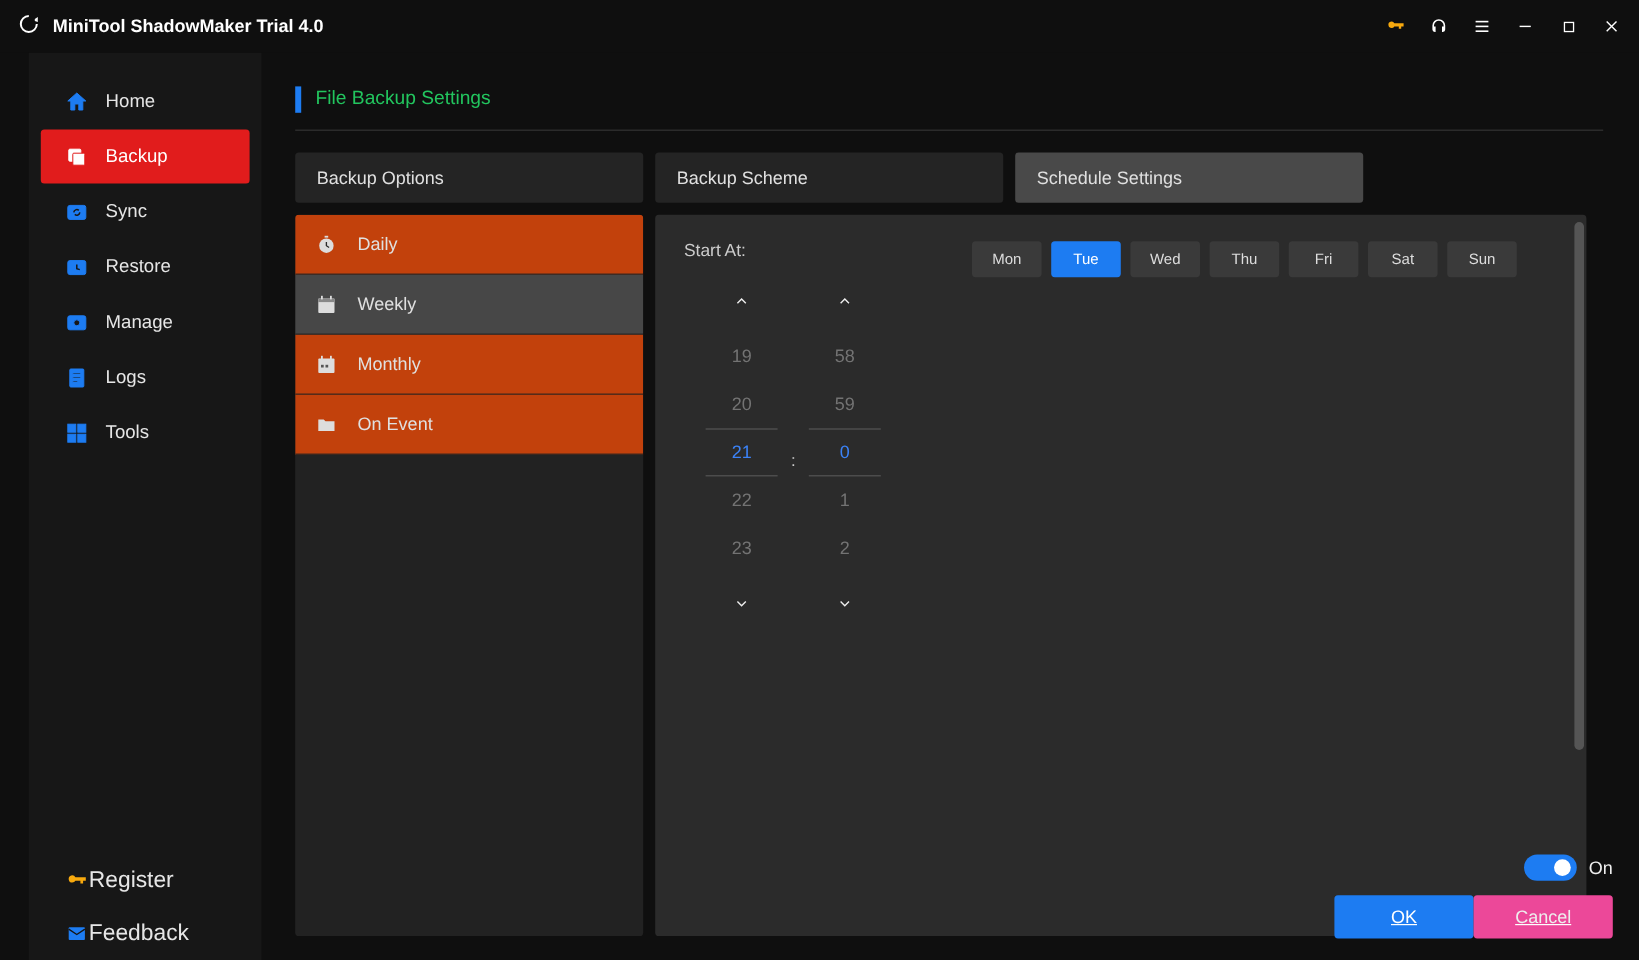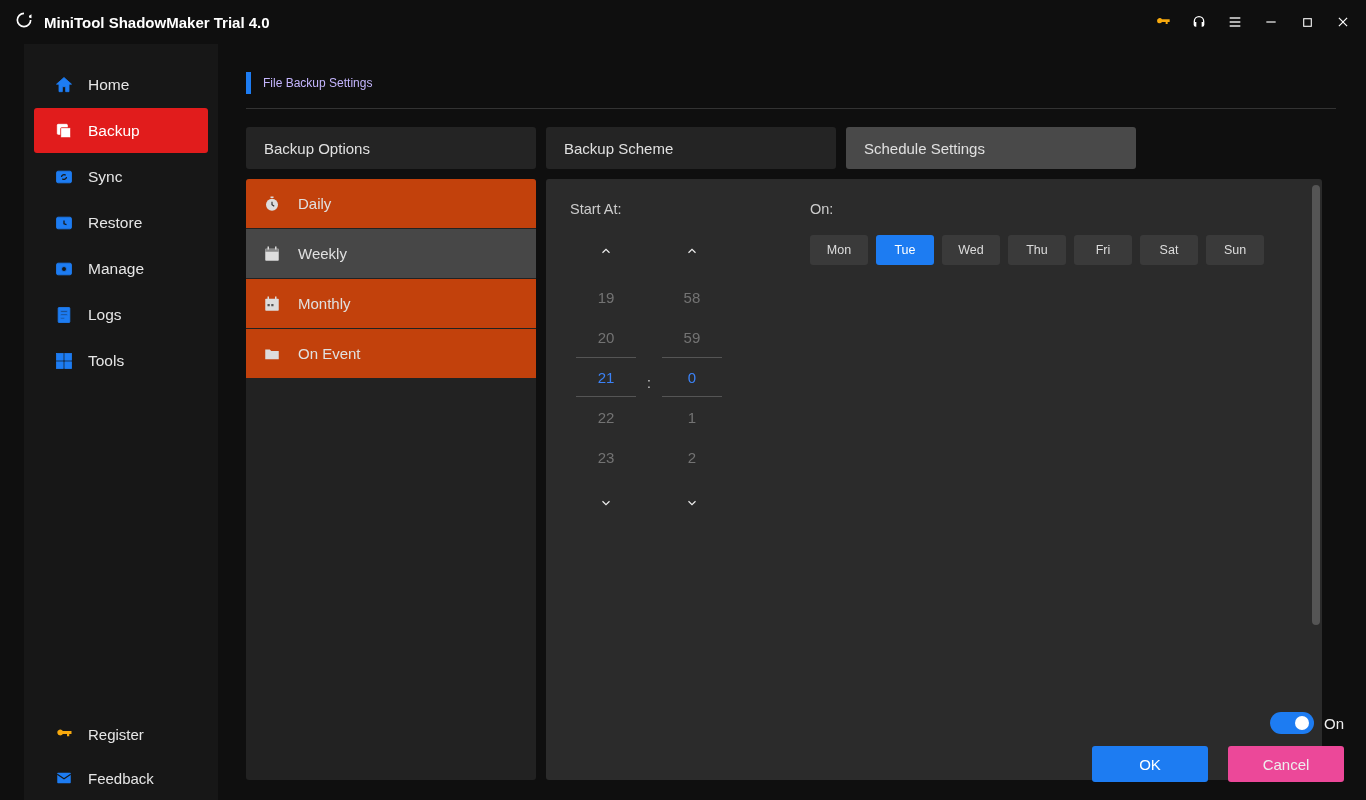--- a/index.html
+++ b/index.html
@@ -16,28 +16,28 @@
   .workspace { position: absolute; top: 44px; left: 0; right: 0; bottom: 0; display: flex; padding-left: 24px; }
 
   
   .sidebar { width: 194px; background: #171717; display: flex; flex-direction: column; padding-top: 18px; }
   .sidebar .spacer { flex: 1; }
   .nav-item { display: flex; align-items: center; gap: 14px; height: 45px; padding: 0 20px; color: #e6e6e6; font-size: 15.5px; cursor: pointer; margin: 0 10px 1px 10px; border-radius: 3px; }
   .nav-item.active { background: #e11c1c; color: #fff; }
   .nav-item .nicon { width: 20px; height: 20px; display:flex; align-items:center; justify-content:center; }
   .nav-item:not(.active) .nicon svg { stroke:#1d7cf2; fill:#1d7cf2; }
   .nav-item.active .nicon svg { stroke:#fff; fill:#fff; }
-  .footer-item { display:flex; align-items:center; gap:14px; height:44px; padding:0 30px; color:#e6e6e6; font-size:15px; cursor:pointer; }
+  .footer-item { display:flex; align-items:center; height:44px; padding:0 30px; color:#e6e6e6; font-size:19px; cursor:pointer; }
   .footer-item .ficon { width:20px; height:20px; display:flex; align-items:center; justify-content:center; }
 
   
   .main { flex: 1; position: relative; padding: 28px 20px 20px 28px; display:flex; flex-direction:column; }
   .page-title-row { display:flex; align-items:center; border-bottom:1px solid #333; padding-bottom:14px; margin-bottom:18px; margin-right:10px; }
   .page-title-bar { width:5px; height:22px; background:#1d7cf2; margin-right:12px; }
-  .page-title { font-size:12px; font-weight:400; color:#c4b5fd; }
+  .page-title { font-size:16px; font-weight:400; color:#22c55e; }
 
   .tab-row { display:flex; gap:10px; margin-bottom:10px; }
   .tab { background:#242424; color:#e0e0e0; height:42px; display:flex; align-items:center; padding:0 18px; font-size:15px; cursor:pointer; border-radius:3px; }
   .tab.t1 { width:290px; }
   .tab.t2 { width:290px; }
   .tab.t3 { width:290px; background:#494949; }
 
   .content-row { display:flex; gap:10px; flex:1; min-height:0; }
 
   .left-panel { width:290px; background:#222; border-radius:3px; overflow:hidden; }
@@ -45,40 +45,40 @@
   .sched-item.active { background:#474747; }
   .sched-item .sicon { width:20px; height:20px; display:flex; align-items:center; justify-content:center; color:#ddd; }
 
   .right-panel { flex:1; background:#2b2b2b; border-radius:3px; position:relative; padding:22px 24px; margin-right:24px; }
   .right-scroll { position:absolute; right:2px; top:6px; width:8px; height:440px; background:#555; border-radius:4px; }
 
   .sched-content { display:flex; gap:70px; align-items:flex-start; }
   .col-label { color:#ccc; font-size:14.5px; margin-bottom:18px; display:block; }
 
   .time-col { width:170px; }
-  .time-picker { display:flex; align-items:center; justify-content:flex-start; gap:1px; position:relative; }
+  .time-picker { display:flex; align-items:center; justify-content:flex-end; gap:1px; position:relative; }
   .wheel-col { width:72px; display:flex; flex-direction:column; align-items:center; }
   .wheel-btn { height:32px; display:flex; align-items:center; justify-content:center; cursor:pointer; color:#eee; width:100%; }
   .wheel-vals { display:flex; flex-direction:column; align-items:center; width:100%; padding:10px 0; }
   .wheel-vals span { height:40px; display:flex; align-items:center; justify-content:center; color:#737373; font-size:15px; width:60px; }
   .wheel-vals span.sel { color:#3b82f6; border-top:1px solid #555; border-bottom:1px solid #555; }
   .colon { color:#ccc; font-size:14px; padding:0 4px; align-self:center; position:relative; top:6px; }
 
   .days-col { flex:1; }
   .days-row { display:flex; gap:8px; }
   .day-btn { width:58px; height:30px; background:#3a3a3a; color:#ddd; font-size:12.5px; display:flex; align-items:center; justify-content:center; border-radius:3px; cursor:pointer; }
   .day-btn.active { background:#1d7cf2; color:#fff; }
 
   
   .bottom-bar { position:absolute; right:22px; bottom:18px; display:flex; flex-direction:column; align-items:flex-end; gap:12px; }
   .toggle-row { display:flex; align-items:center; gap:10px; }
   .toggle { width:44px; height:22px; border-radius:11px; background:#1d7cf2; position:relative; cursor:pointer; }
   .toggle .knob { width:14px; height:14px; border-radius:50%; background:#fff; position:absolute; top:4px; right:5px; }
   .toggle-label { font-size:15px; color:#eee; }
-  .btn-row { display:flex; gap:20px; }
+  .btn-row { display:flex; gap:0;text-decoration:underline; }
   .btn { width:116px; height:36px; border-radius:3px; display:flex; align-items:center; justify-content:center; font-size:15px; cursor:pointer; }
   .btn.primary { background:#1d7cf2; color:#fff; }
   .btn.secondary { background:#ec4899; color:#eee; }
 </style>
 </head>
 <body>
 
 <div class="titlebar">
   <div class="title-left">
     <span>
@@ -319,21 +319,20 @@
                 <div class="wheel-btn">
                     <svg width="14" height="14" viewBox="0 0 24 24" fill="none" stroke="#eee" stroke-width="2">
                       <polyline points="6 9 12 15 18 9"></polyline>
                     </svg>
                   </div>
               </div>
             </div>
           </div>
 
           <div class="days-col">
-            <span class="col-label">On:</span>
             <div class="days-row">
               <div class="day-btn">Mon</div>
               <div class="day-btn active">Tue</div>
               <div class="day-btn">Wed</div>
               <div class="day-btn">Thu</div>
               <div class="day-btn">Fri</div>
               <div class="day-btn">Sat</div>
               <div class="day-btn">Sun</div>
             </div>
           </div>

